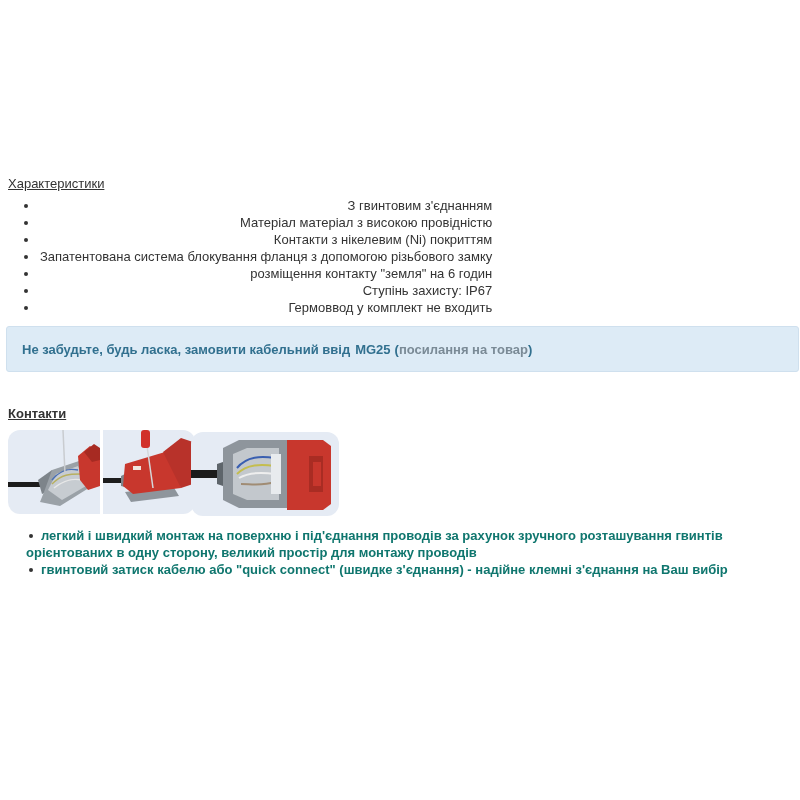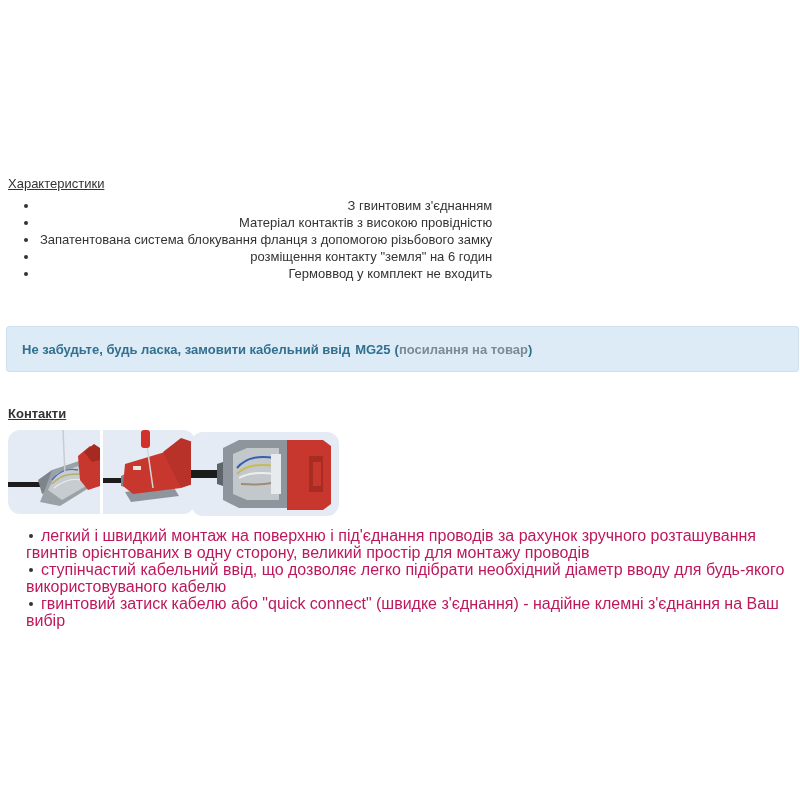--- a/index.html
+++ b/index.html
@@ -42,39 +42,41 @@
       background: #e5ebf4; border-radius: 12px; overflow: hidden;
     }
     #panel-1 { left: 0; width: 92px; border-radius: 12px 0 0 12px; }
     #panel-2 { left: 95px; width: 92px; border-radius: 0 12px 12px 0; }
     #panel-3 { left: 183px; width: 148px; top: 2px; height: 84px; }
     .panel svg { position: absolute; left: 0; top: 0; width: 100%; height: 100%; }
     .adv-list {
       position: absolute; left: 26px; top: 527px; width: 760px; list-style: none;
     }
     .adv-list li {
-      font-size: 16px; line-height: 17px; color: #be185d;
+      font-size: 13px; line-height: 17px; color: #0f766e; font-weight: bold;
     }
     .adv-list li .dot {
       display: inline-block; width: 4px; height: 4px; border-radius: 50%;
       background: #333333; vertical-align: middle; margin: 0 8px 2px 3px;
     }
   </style>
 </head>
 <body>
 
 <div class="page">
 
   <div id="h-specs" class="section-heading">Характеристики</div>
 
   <ul class="spec-list">
     <li>З гвинтовим з'єднанням</li>
-    <li>Матеріал контактів з високою провідністю</li>
+    <li>Матеріал матеріал з високою провідністю</li>
+    <li>Контакти з нікелевим (Ni) покриттям</li>
     <li>Запатентована система блокування фланця з допомогою різьбового замку</li>
     <li>розміщення контакту "земля" на 6 годин</li>
+    <li>Ступінь захисту: IP67</li>
     <li class="bold">Гермоввод у комплект не входить</li>
   </ul>
 
   <div class="notice">
     <span class="main">Не забудьте, будь ласка, замовити  кабельний ввід</span>
     <span class="code">MG25</span>
     <span class="link"><span>(</span><span class="inner">посилання на товар</span><span>)</span></span>
   </div>
 
   <div id="h-adv" class="section-heading">Контакти</div>
@@ -122,17 +124,16 @@
         <rect x="80" y="22" width="10" height="40" fill="#e8ebee"></rect>
         <polygon points="96,8 132,8 140,14 140,72 132,78 96,78" fill="#c8372d"></polygon>
         <rect x="118" y="24" width="14" height="36" fill="#a92c23"></rect>
         <rect x="122" y="30" width="8" height="24" fill="#c8372d"></rect>
       </svg>
     </div>
   </div>
 
   <ul class="adv-list">
     <li><span class="dot"></span><span>легкий і швидкий монтаж на поверхню і під'єднання проводів за рахунок зручного розташування гвинтів орієнтованих в одну сторону, великий простір для монтажу проводів</span></li>
-    <li><span class="dot"></span><span>ступінчастий кабельний ввід, що дозволяє легко підібрати необхідний діаметр вводу для будь-якого використовуваного кабелю</span></li>
     <li><span class="dot"></span><span>гвинтовий затиск кабелю або "quick connect" (швидке з'єднання) - надійне клемні з'єднання на Ваш вибір</span></li>
   </ul>
 
 </div>
 
 </body></html>

